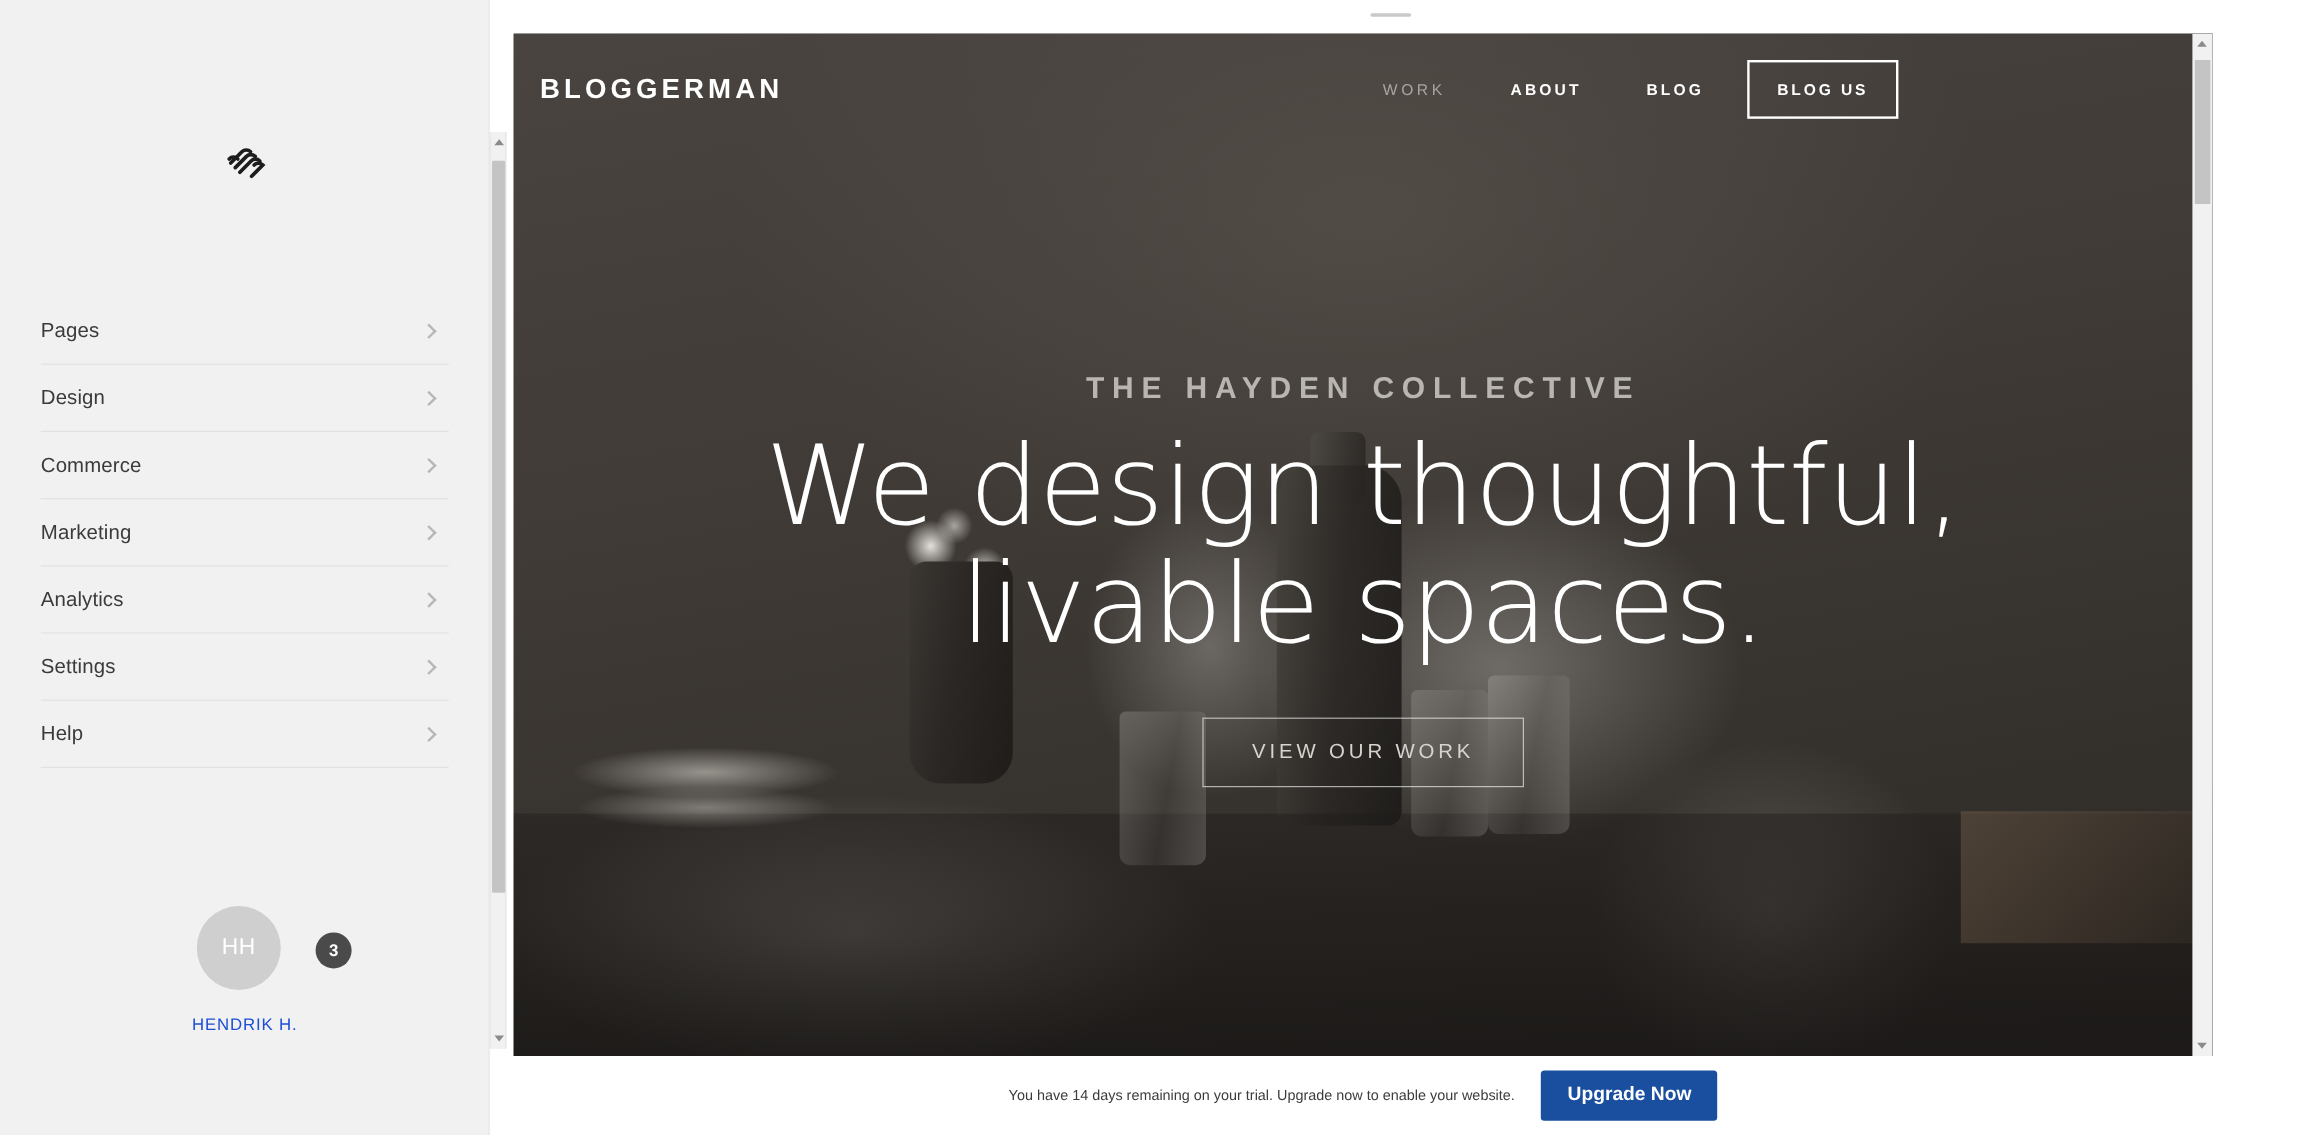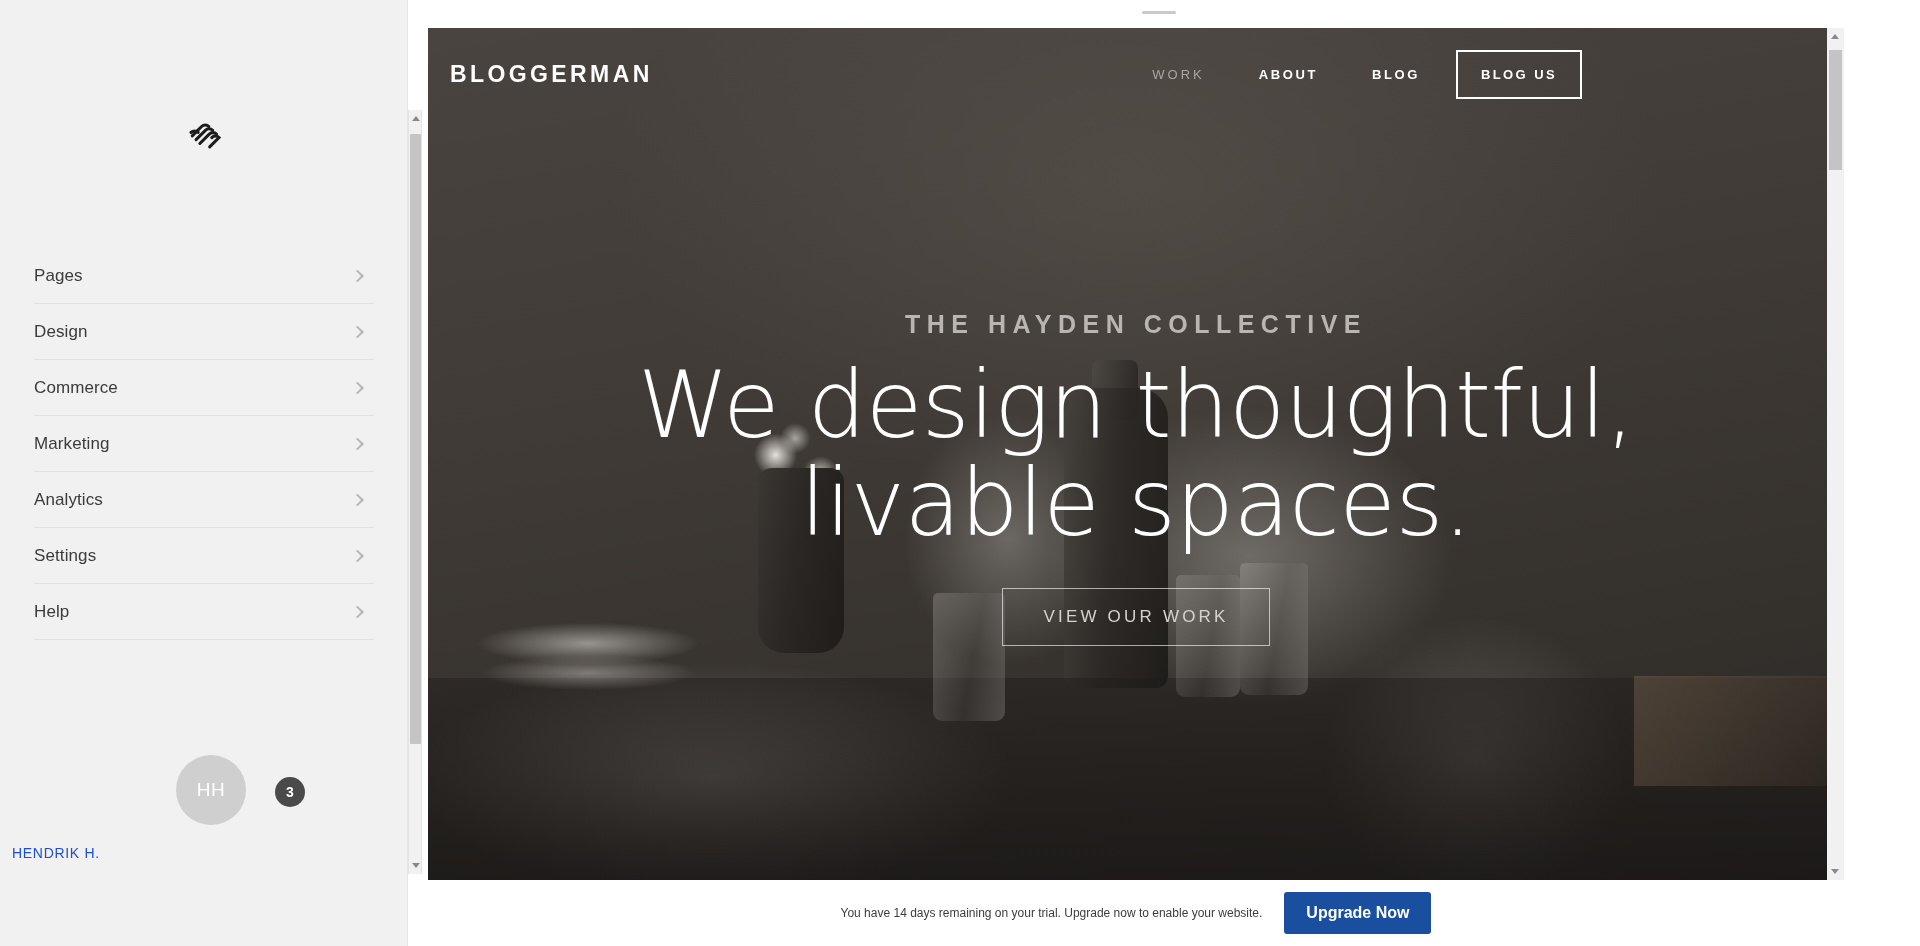--- a/index.html
+++ b/index.html
@@ -68,24 +68,24 @@
     width: 9px;
     height: 9px;
     border-right: 2px solid #b7b7b7;
     border-top: 2px solid #b7b7b7;
     transform: translateY(-50%) rotate(45deg);
   }
 
   
   #account {
     position: absolute;
-    left: 12px;
+    left: 0;
     top: 755px;
     width: 408px;
-    text-align: left;
+    text-align: center;
   }
   .avatar-row {
     position: relative;
     width: 408px;
     height: 70px;
   }
   .avatar {
     position: absolute;
     left: 164px;
     top: 0;
@@ -318,21 +318,21 @@
     font-weight: 300;
     letter-spacing: -0.5px;
     color: #ffffff;
     font-family: "DejaVu Sans", sans-serif;
     font-stretch: normal;
   }
   #headline .l2 { display: block; }
 
   #cta {
     display: inline-block;
-    margin-top: 36px;
+    margin-top: 46px;
     border: 1px solid rgba(255,255,255,0.62);
     color: #d6d3ce;
     font-size: 17px;
     letter-spacing: 3.2px;
     padding: 18px 40px;
     cursor: pointer;
     font-family: "Liberation Sans", sans-serif;
   }
 
   

